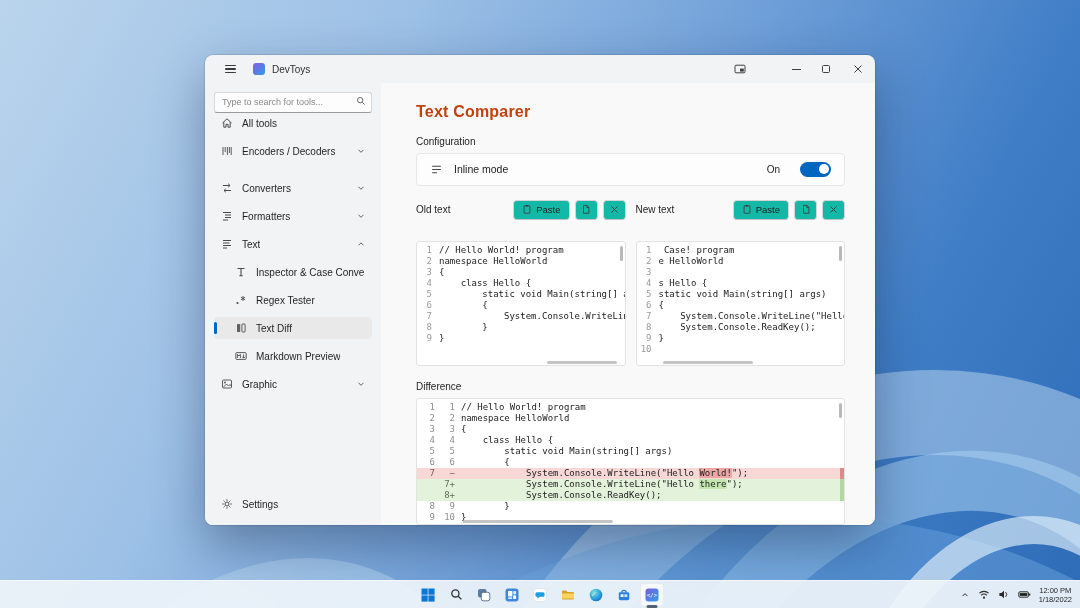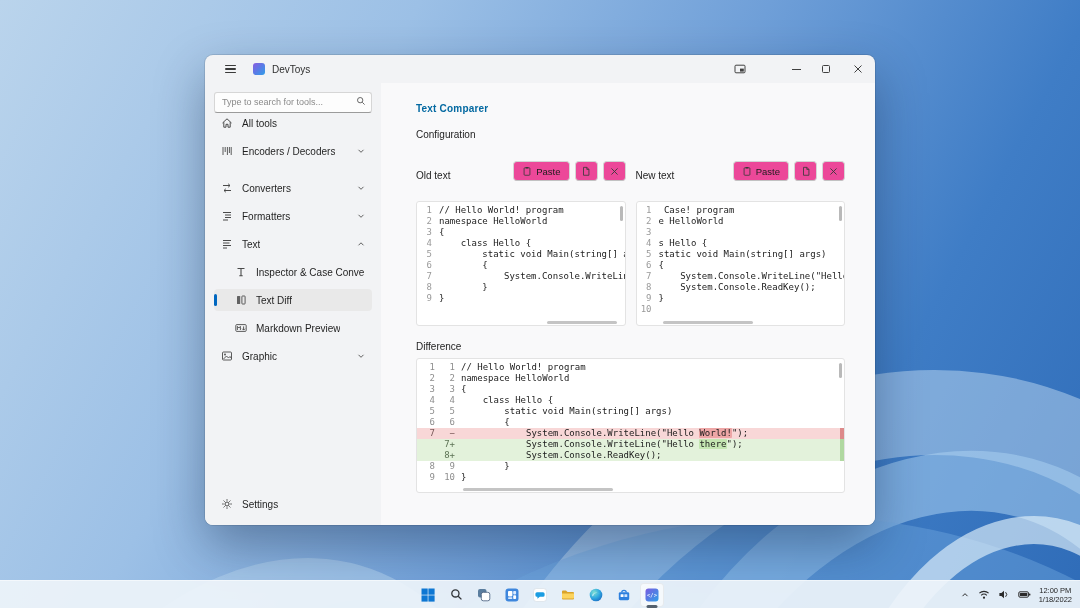--- a/index.html
+++ b/index.html
@@ -35,34 +35,34 @@
   .nav-item .nico{width:12px;height:12px;flex:0 0 auto;display:flex;align-items:center;justify-content:center;color:#4a4a4a}
   .nav-item .nlabel{white-space:nowrap;overflow:hidden}
   .nav-item .chev{margin-left:auto;color:#5f5f5f;display:flex}
   .nav-item.gap-top{margin-top:9px}
   .nav-item.child{padding-left:21px}
   .nav-item.selected{background:#e9e9e9}
   .nav-item.selected::before{content:"";position:absolute;left:0;top:5px;bottom:5px;width:3px;border-radius:2px;background:#0067c0}
   .settings-row{margin-top:auto}
   
   .main{flex:1;min-width:0;background:#f9f9fa;padding:20px 30px 0 35px;display:flex;flex-direction:column}
-  .page-title{font-size:10px;font-weight:700;color:#0369a1;letter-spacing:.2px}
+  .page-title{font-size:16px;font-weight:700;color:#c2410c;letter-spacing:.2px}
   .section-label{font-size:10px;color:#242424;margin-top:15px;margin-bottom:6px}
   .config-card{height:35px;background:#fdfdfd;border:1px solid #e7e7e7;border-radius:4px;display:flex;align-items:center;padding:0 13px;gap:11px}
   .config-card .cico{color:#454545;display:flex}
   .config-card .clabel{font-size:10.5px;color:#1c1c1c}
   .config-card .on-label{margin-left:auto;font-size:10px;color:#1c1c1c;margin-right:9px}
   .toggle{width:31px;height:15px;border-radius:9px;background:#0067c0;position:relative;cursor:pointer;flex:0 0 auto}
   .toggle .knob{position:absolute;right:2.5px;top:2.5px;width:10px;height:10px;border-radius:50%;background:#fff}
   .panels{display:flex;gap:10px;margin-top:13px}
   .panel{flex:1;min-width:0;display:flex;flex-direction:column}
-  .panel-head{height:22px;display:flex;align-items:flex-end;margin-bottom:20px}
+  .panel-head{height:22px;display:flex;align-items:center;margin-bottom:20px}
   .panel-head .plabel{font-size:10px;color:#242424}
   .phbtns{margin-left:auto;display:flex;gap:5px}
-  .btn{height:20px;background:#ec4899;border:1px solid #d5d5d5;border-bottom-color:#c2c2c2;border-radius:4px;display:flex;align-items:center;gap:4px;
+  .btn{height:20px;background:#14b8a6;border:1px solid #d5d5d5;border-bottom-color:#c2c2c2;border-radius:4px;display:flex;align-items:center;gap:4px;
     padding:0 8px;font-size:9.5px;color:#1d1d1d;cursor:pointer}
   .btn.icon-only{width:23px;padding:0;justify-content:center}
   
   .editor{position:relative;background:#fff;border:1px solid #e3e3e3;border-radius:3px;overflow:hidden;
     font-family:"DejaVu Sans Mono","Liberation Mono",monospace;font-size:9px;line-height:11px;padding-top:3px}
   .editor.small{height:125px}
   .cl{display:flex;height:11px}
   .cl .ln{width:22px;flex:0 0 auto;text-align:right;padding-right:7px;color:#9a9a9a}
   .cl .ct{white-space:pre;color:#1b1b1b}
   .vthumb{position:absolute;top:4px;right:2px;width:3px;height:15px;border-radius:2px;background:#b9b9b9}
@@ -218,20 +218,29 @@
 
         <div class="nav-item child">
           <span class="nico">
               <svg width="12" height="12" viewBox="0 0 12 12">
                 <path d="M2.5 2.5 H9.5 M6 2.5 V9.8 M4.3 9.8 H7.7" fill="none" stroke="currentColor" stroke-width="1.1"></path>
               </svg>
             </span>
           <span class="nlabel">Inspector &amp; Case Converter</span>
         </div>
 
+        <div class="nav-item child">
+          <span class="nico">
+              <svg width="12" height="12" viewBox="0 0 12 12">
+                <circle cx="2.5" cy="9" r="1.1" fill="currentColor"></circle>
+                <path d="M8 2 V7 M5.9 3.2 L10.1 5.8 M10.1 3.2 L5.9 5.8" fill="none" stroke="currentColor" stroke-width="0.9"></path>
+              </svg>
+            </span>
+          <span class="nlabel">Regex Tester</span>
+        </div>
 
         <div class="nav-item child selected">
           <span class="nico">
               <svg width="12" height="12" viewBox="0 0 12 12">
                 <rect x="2" y="2" width="3.2" height="8" rx="0.6" fill="currentColor" opacity="0.85"></rect>
                 <rect x="6.9" y="2" width="3.2" height="8" rx="0.6" fill="none" stroke="currentColor" stroke-width="0.9"></rect>
               </svg>
             </span>
           <span class="nlabel">Text Diff</span>
         </div>
@@ -273,20 +282,32 @@
             </span>
           <span class="nlabel">Settings</span>
         </div>
       </div>
     </div>
 
     <div class="main">
       <div class="page-title">Text Comparer</div>
 
       <div class="section-label">Configuration</div>
+      <div class="config-card">
+        <span class="cico">
+            <svg width="13" height="13" viewBox="0 0 12 12">
+              <path d="M2 3 H10 M2 6 H10 M2 9 H6.5" fill="none" stroke="currentColor" stroke-width="1"></path>
+            </svg>
+          </span>
+        <span class="clabel">Inline mode</span>
+        <span class="on-label">On</span>
+        <div class="toggle">
+            <i class="knob"></i>
+          </div>
+      </div>
 
       <div class="panels">
 
         <div class="panel">
           <div class="panel-head">
             <span class="plabel">Old text</span>
             <div class="phbtns">
               <button class="btn">
                 <svg width="10" height="11" viewBox="0 0 12 13">
                     <rect x="2.5" y="2" width="7" height="9" rx="1" fill="none" stroke="#3a3a3a" stroke-width="1"></rect>

